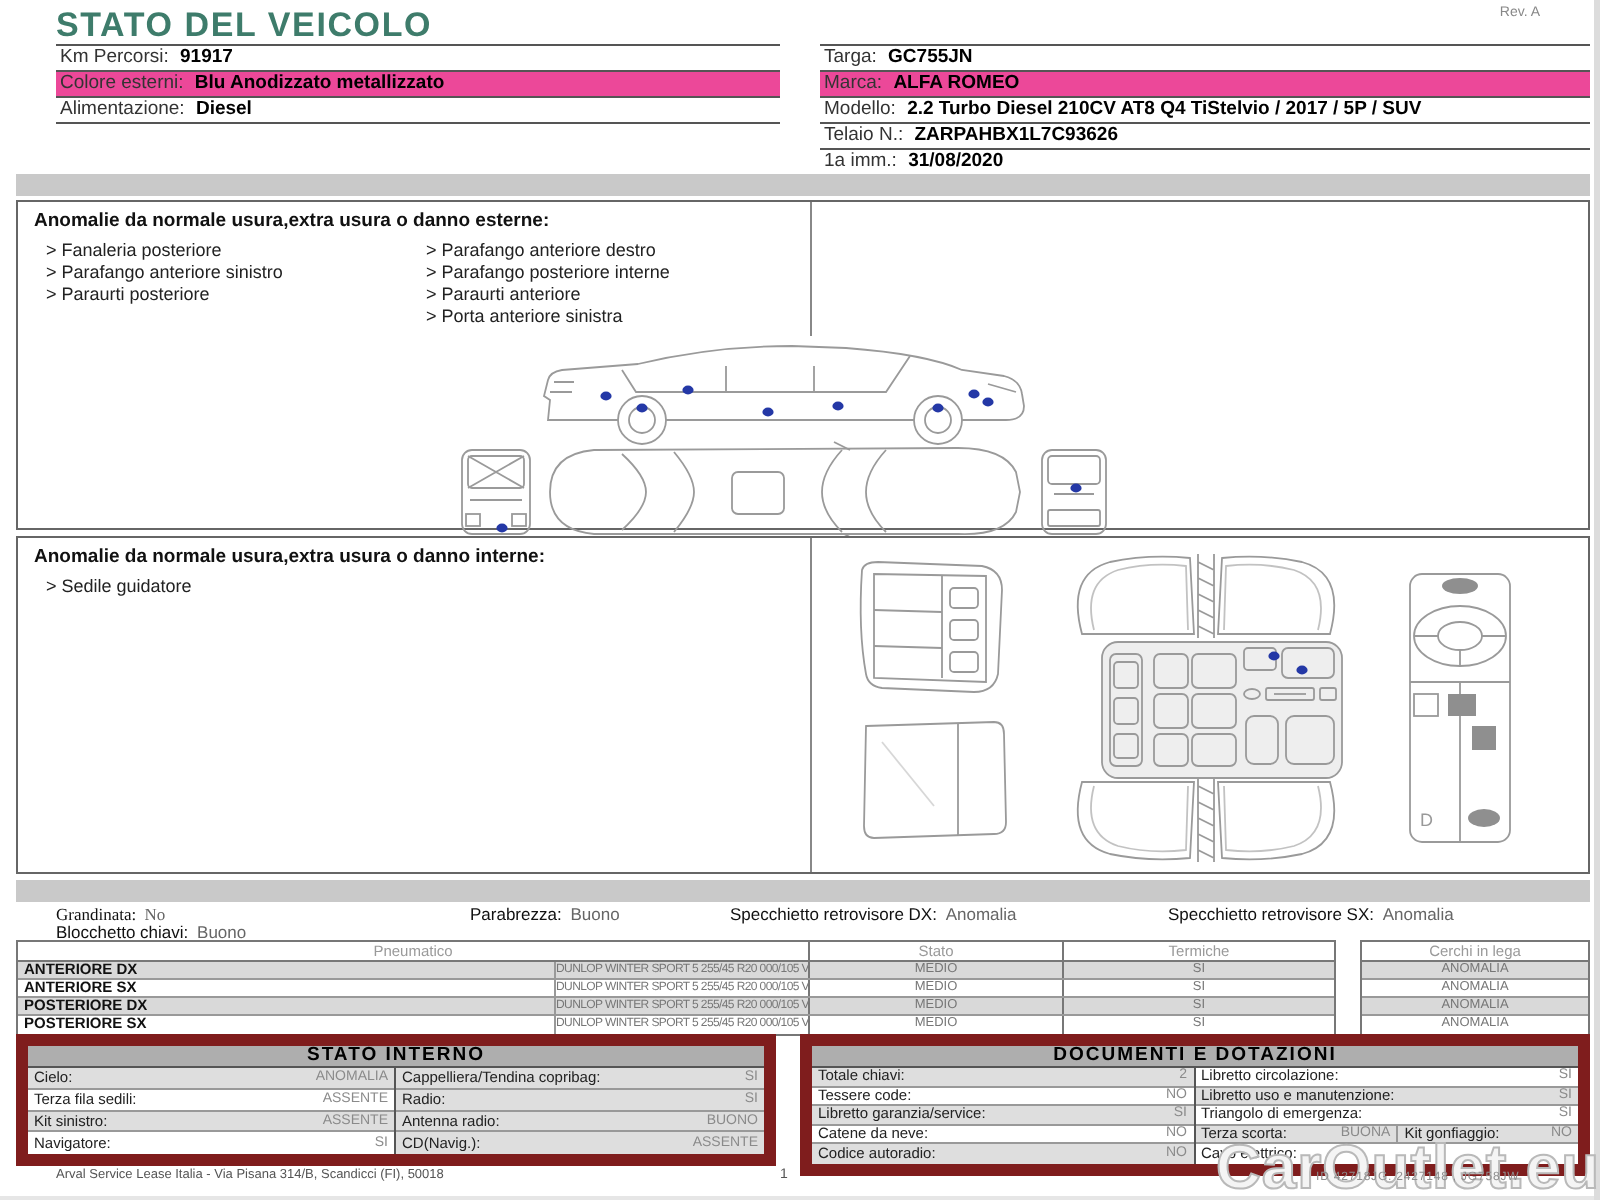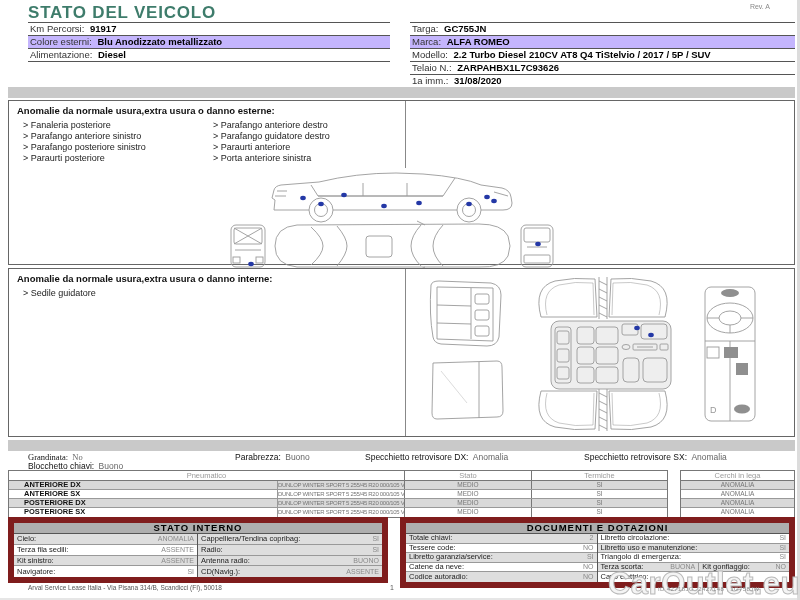--- a/index.html
+++ b/index.html
@@ -12,21 +12,21 @@
   .title { position:absolute; left:28px; top:3px; font-size:17px; font-weight:bold;
            color:#3e7c6b; letter-spacing:0.8px; }
   .rev { position:absolute; right:30px; top:3px; font-size:7px; color:#888; }
 
   
   .info-block { position:absolute; top:22px; border-top:1px solid #555; }
   .info-left { left:28px; width:362px; }
   .info-right { left:410px; width:385px; }
   .info-row { height:13px; line-height:12px; border-bottom:1px solid #555;
               font-size:9.5px; padding-left:2px; white-space:nowrap; overflow:hidden; }
-  .info-row.shaded { background:#c4b5fd; }
+  .info-row.shaded { background:#ec4899; }
   .info-row .lbl { color:#333; }
   .info-row .val { color:#000; font-weight:bold; margin-left:3px; }
 
   
   .band { position:absolute; left:8px; width:787px; height:11px; background:#c9c9c9; }
   .band-1 { top:87px; }
   .band-2 { top:440px; }
 
   
   .anom-box { position:absolute; left:8px; width:787px; border:1px solid #666; display:flex; background:#fff; }
@@ -50,21 +50,21 @@
   .tyre-main { position:absolute; left:0; top:0; width:660px; border:1px solid #777; }
   .tyre-hrow { display:flex; height:10px; line-height:9px; border-bottom:1px solid #777; }
   .tyre-hcell { font-size:7.5px; color:#9a9a9a; text-align:center; }
   .th-pneu { width:396px; border-right:1px solid #777; }
   .th-stato { width:127px; border-right:1px solid #777; }
   .th-term { flex:1; }
   .tyre-row { display:flex; height:9px; line-height:8px; border-bottom:1px solid #999; }
   .tyre-row:last-child { border-bottom:none; }
   .tyre-row.shaded { background:#d9d9d9; }
   .tc { overflow:hidden; white-space:nowrap; }
-  .tc-pos { width:269px; font-size:7.5px; font-weight:bold; color:#111; padding-left:15px; border-right:1px solid #999; }
+  .tc-pos { width:269px; font-size:7.5px; font-weight:bold; color:#111; padding-left:3px; border-right:1px solid #999; }
   .tc-tyre { width:127px; font-size:6px; letter-spacing:-0.3px; color:#777; text-align:center; border-right:1px solid #777; }
   .tc-stato { width:127px; font-size:6.5px; color:#777; text-align:center; border-right:1px solid #777; }
   .tc-term { flex:1; font-size:6.5px; color:#777; text-align:center; }
   .tyre-cerchi { position:absolute; left:672px; top:0; width:115px; border:1px solid #777; }
   .cerchi-head { height:10px; line-height:9px; font-size:7.5px; color:#9a9a9a; text-align:center; border-bottom:1px solid #777; }
   .cerchi-cell { height:9px; line-height:8px; font-size:6.5px; color:#777; text-align:center; border-bottom:1px solid #999; }
   .cerchi-cell:last-child { border-bottom:none; }
   .cerchi-cell.shaded { background:#d9d9d9; }
 
   
@@ -142,26 +142,25 @@
 
   <div class="band band-1"></div>
 
   <div class="anom-box anom-ext">
     <div class="anom-text">
       <div class="anom-heading">Anomalie da normale usura,extra usura o danno esterne:</div>
       <div class="anom-cols">
         <div class="anom-col">
           <div class="anom-item">Fanaleria posteriore</div>
           <div class="anom-item">Parafango anteriore sinistro</div>
-          <div class="anom-item">Parafango posteriore sinistro</div>
           <div class="anom-item">Paraurti posteriore</div>
         </div>
         <div class="anom-col">
           <div class="anom-item">Parafango anteriore destro</div>
-          <div class="anom-item">Parafango guidatore destro</div>
+          <div class="anom-item">Parafango posteriore interne</div>
           <div class="anom-item">Paraurti anteriore</div>
           <div class="anom-item">Porta anteriore sinistra</div>
         </div>
       </div>
     </div>
     <div class="anom-diagram">
       <svg viewBox="0 0 382 162" width="384" height="162">
         <g stroke="#9a9a9a" fill="none" stroke-width="0.9">
 
           <path d="M63,40 L64,30 L61,28 L63,20 Q64,16 70,15 L108,12 Q145,3 185,3 L212,4 Q252,7 270,15 L291,18 Q299,20 300,27 L301,33 Q301,40 292,40 L63,40 Z"></path>

